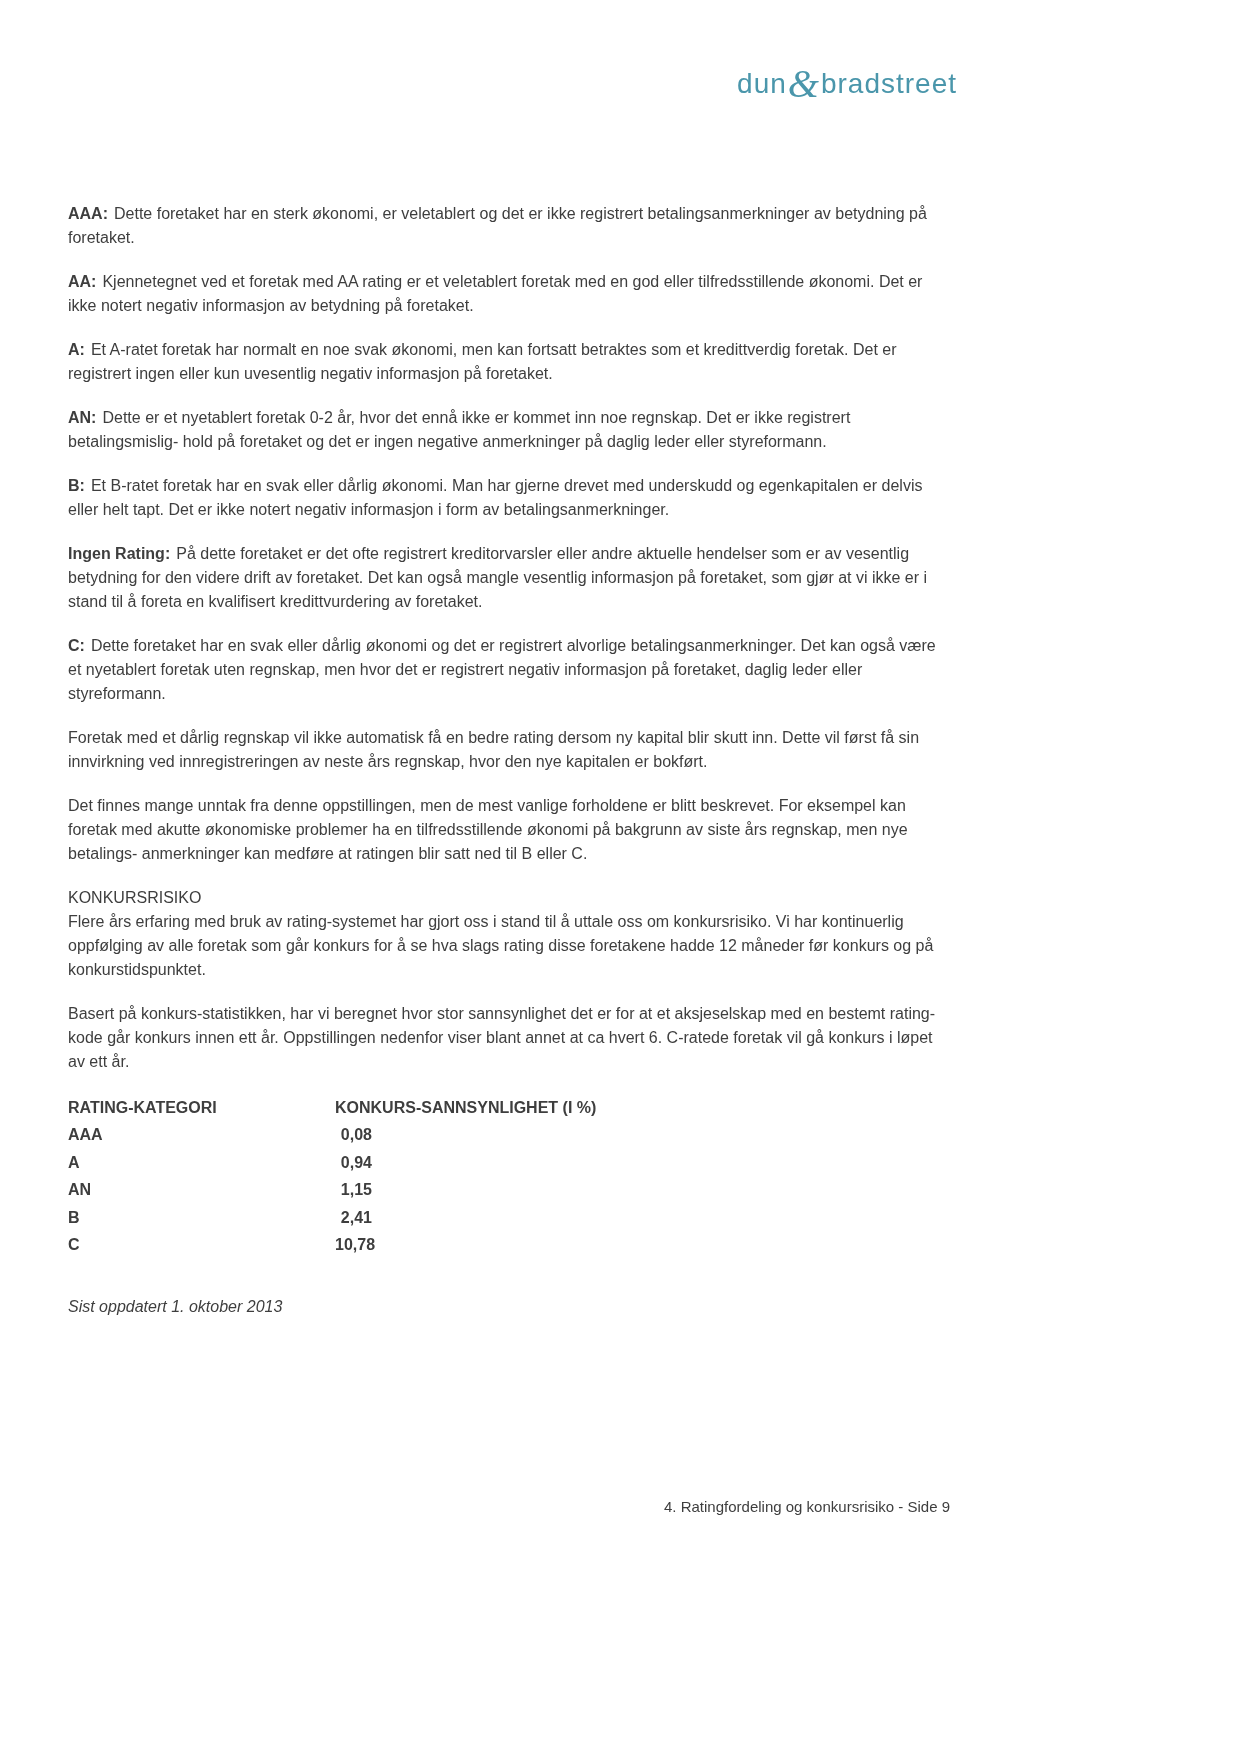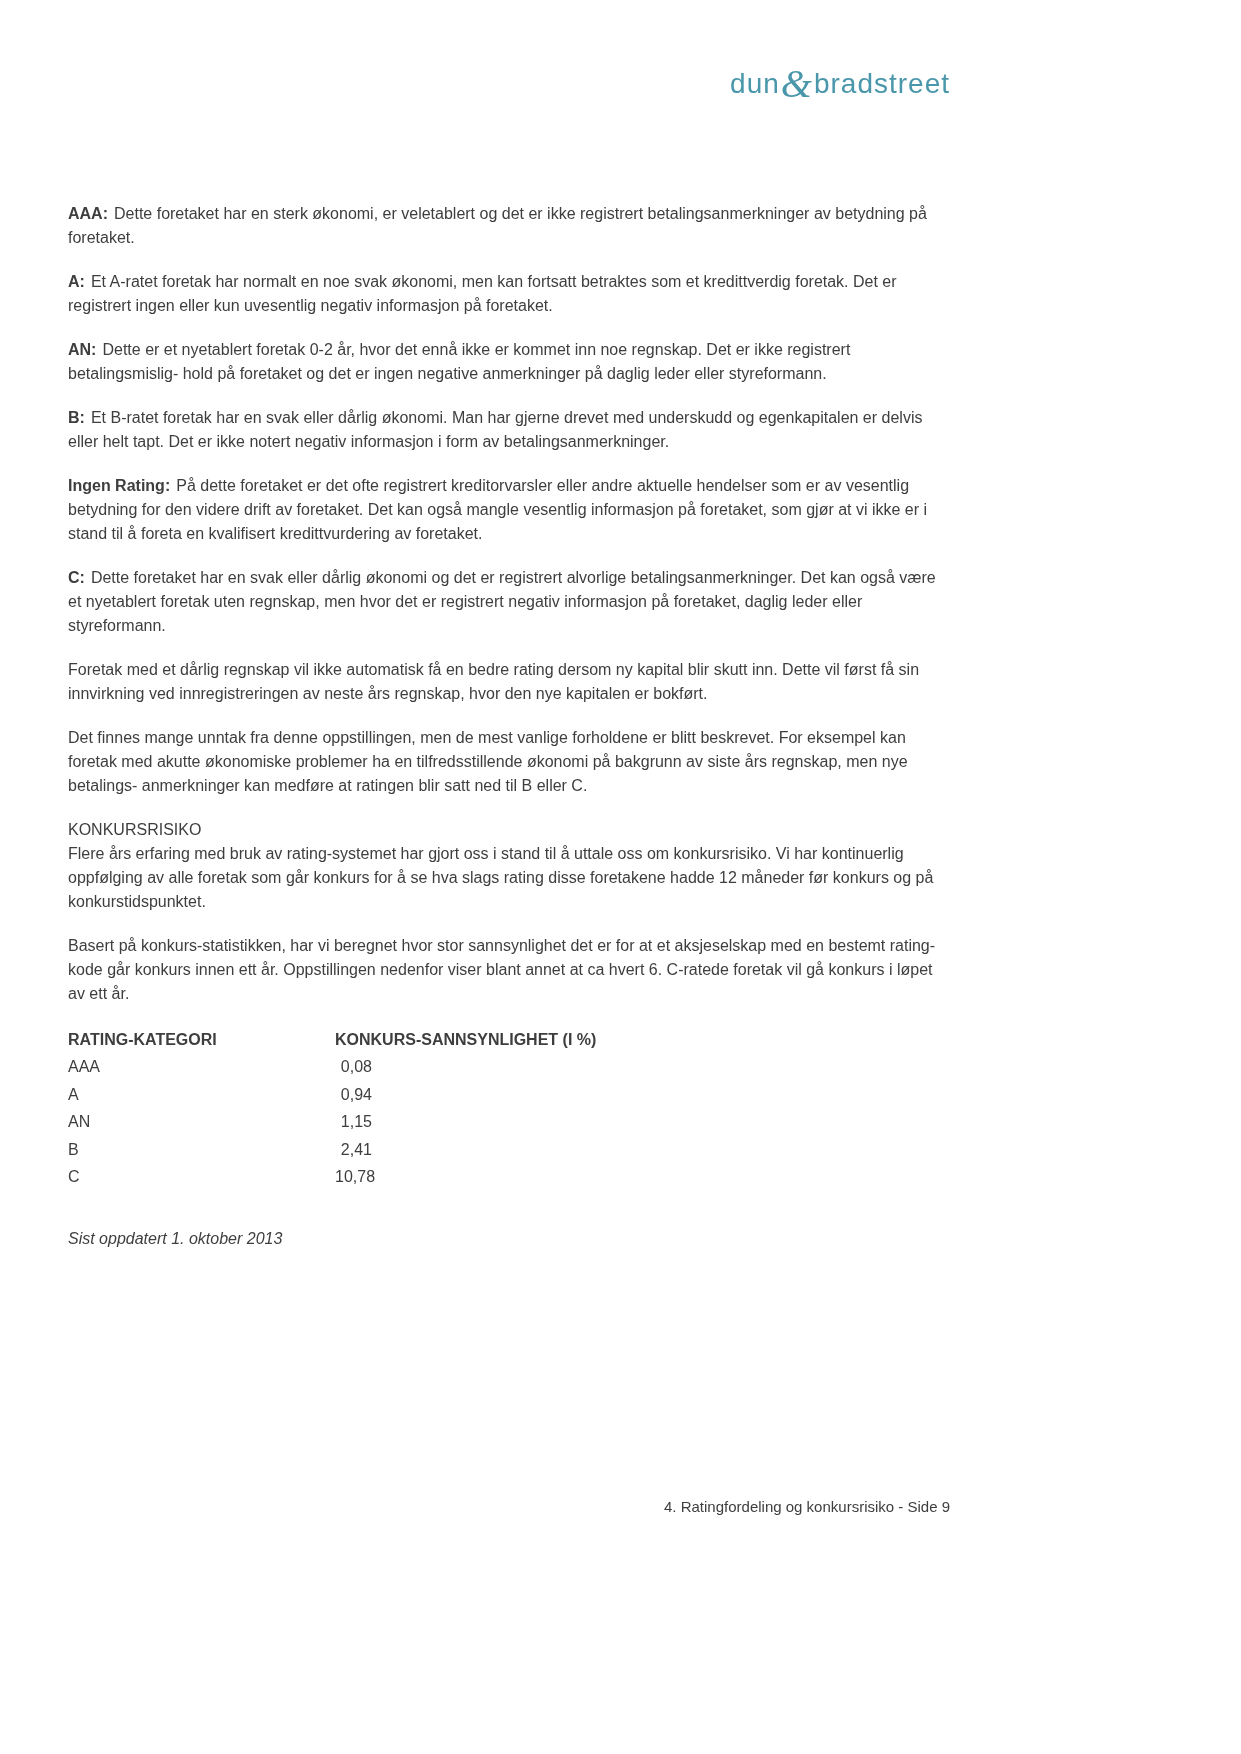--- a/index.html
+++ b/index.html
@@ -9,21 +9,21 @@
     width: 1241px;
     height: 1754px;
     background: #ffffff;
     font-family: "Liberation Sans", sans-serif;
     color: #3e3e3e;
     overflow: hidden;
   }
   .logo {
     position: absolute;
     top: 66px;
-    right: 291px;
+    right: 284px;
     font-size: 28px;
     letter-spacing: 1px;
     color: #4a96ab;
     white-space: nowrap;
   }
   .logo .amp {
     font-family: "Liberation Serif", serif;
     font-style: italic;
     font-size: 40px;
     line-height: 28px;
@@ -39,21 +39,21 @@
     font-size: 16px;
     line-height: 24px;
   }
   .para { margin-bottom: 20px; }
   .lbl { font-weight: bold; margin-right: 6px; }
   .heading { font-size: 16px; font-weight: normal; line-height: 24px; }
   .rating-table { border-collapse: collapse; margin-top: 8px; }
   .rating-table th, .rating-table td {
     text-align: left;
     font-size: 16px;
-    font-weight: normal;
+    font-weight: bold;
     height: 27.5px;
     vertical-align: middle;
     padding: 0;
   }
   .rating-table th { font-weight: bold; }
   .col-cat { width: 267px; }
   .num { display: inline-block; min-width: 37px; text-align: right; }
   .updated { margin-top: 36px; font-style: italic; }
   .footer {
     position: absolute;
@@ -70,20 +70,21 @@
 <div class="page">
 
   <div class="logo">
     <span>dun</span><span class="amp">&amp;</span><span>bradstreet</span>
   </div>
 
   <div class="content">
 
     <p class="para"><strong class="lbl">AAA:</strong><span>Dette foretaket har en sterk økonomi, er veletablert og det er ikke registrert betalingsanmerkninger av betydning på foretaket.</span></p>
 
+    <p class="para"><strong class="lbl">AA:</strong><span>Kjennetegnet ved et foretak med AA rating er et veletablert foretak med en god eller tilfredsstillende økonomi. Det er ikke notert negativ informasjon av betydning på foretaket.</span></p>
 
     <p class="para"><strong class="lbl">A:</strong><span>Et A-ratet foretak har normalt en noe svak økonomi, men kan fortsatt betraktes som et kredittverdig foretak. Det er registrert ingen eller kun uvesentlig negativ informasjon på foretaket.</span></p>
 
     <p class="para"><strong class="lbl">AN:</strong><span>Dette er et nyetablert foretak 0-2 år, hvor det ennå ikke er kommet inn noe regnskap. Det er ikke registrert betalingsmislig- hold på foretaket og det er ingen negative anmerkninger på daglig leder eller styreformann.</span></p>
 
     <p class="para"><strong class="lbl">B:</strong><span>Et B-ratet foretak har en svak eller dårlig økonomi. Man har gjerne drevet med underskudd og egenkapitalen er delvis eller helt tapt. Det er ikke notert negativ informasjon i form av betalingsanmerkninger.</span></p>
 
     <p class="para"><strong class="lbl">Ingen Rating:</strong><span>På dette foretaket er det ofte registrert kreditorvarsler eller andre aktuelle hendelser som er av vesentlig betydning for den videre drift av foretaket. Det kan også mangle vesentlig informasjon på foretaket, som gjør at vi ikke er i stand til å foreta en kvalifisert kredittvurdering av foretaket.</span></p>
 
     <p class="para"><strong class="lbl">C:</strong><span>Dette foretaket har en svak eller dårlig økonomi og det er registrert alvorlige betalingsanmerkninger. Det kan også være et nyetablert foretak uten regnskap, men hvor det er registrert negativ informasjon på foretaket, daglig leder eller styreformann.</span></p>

